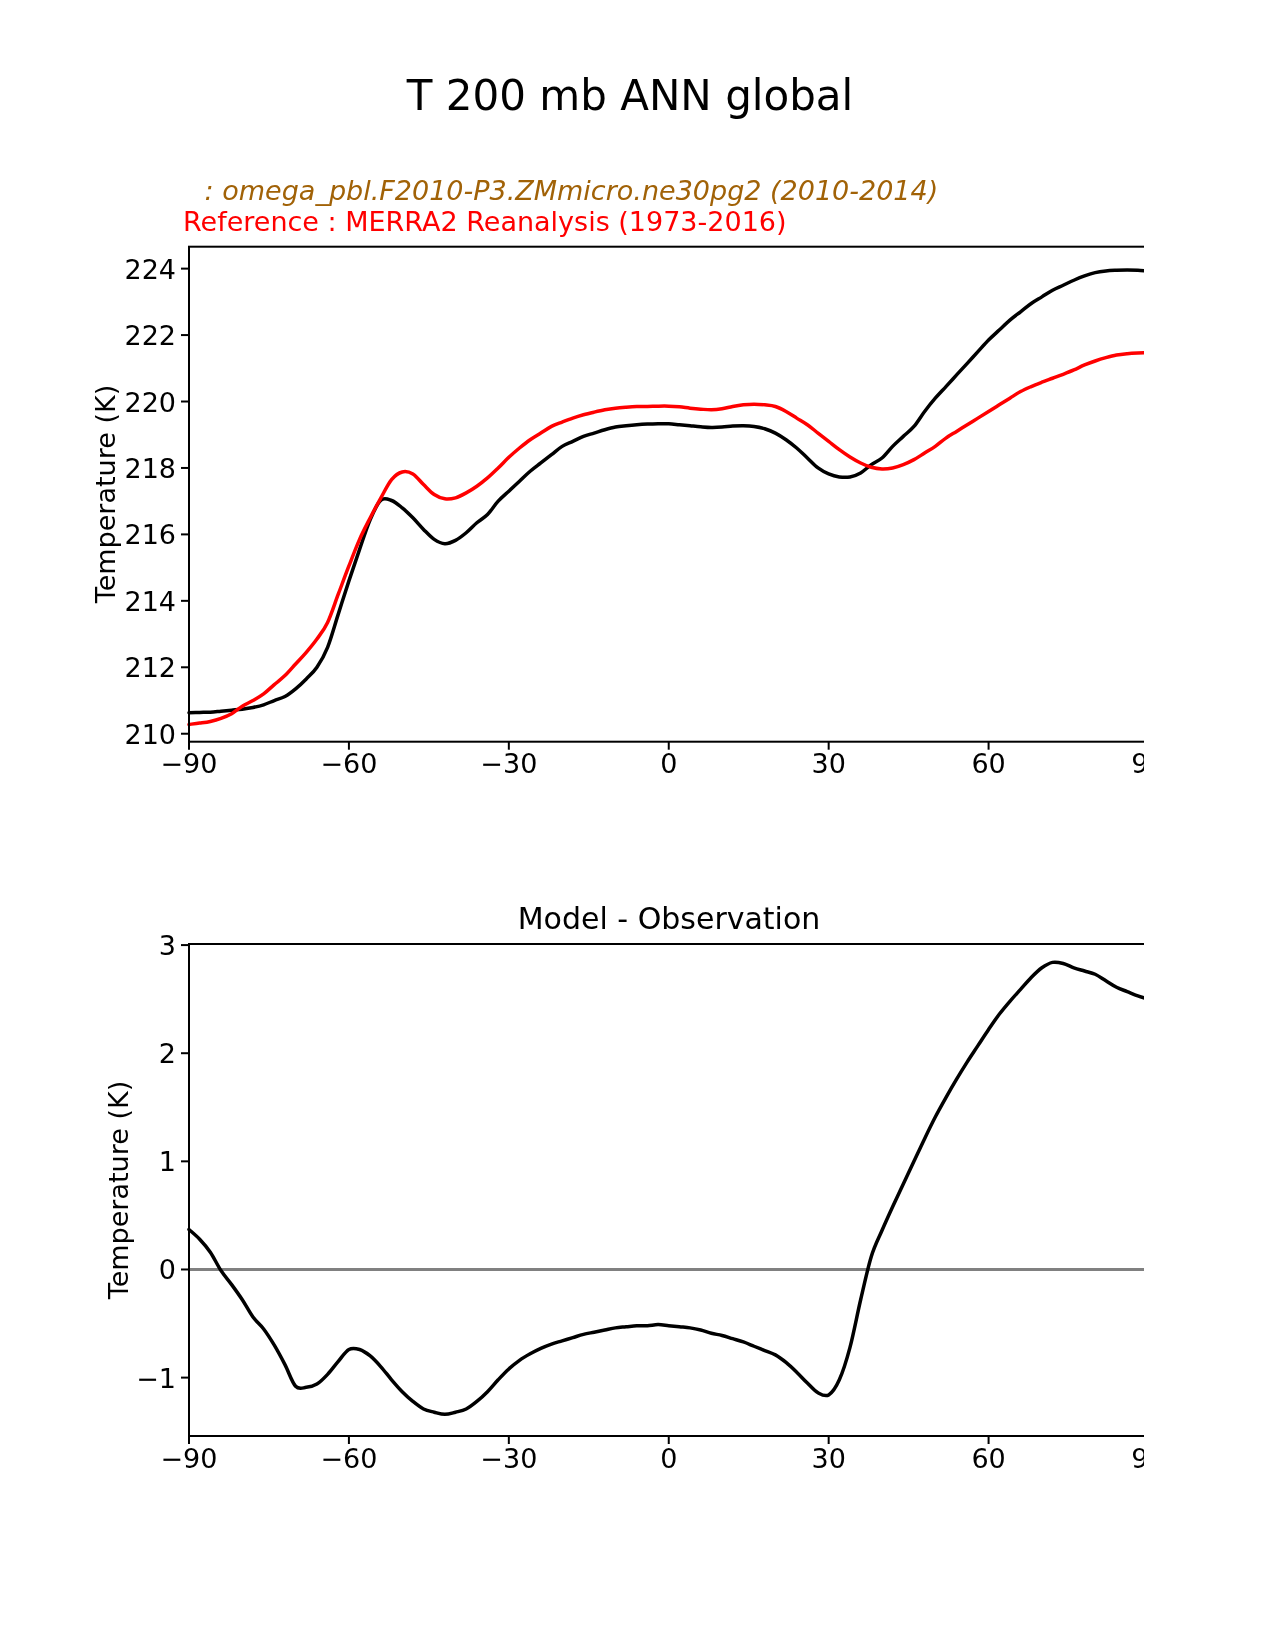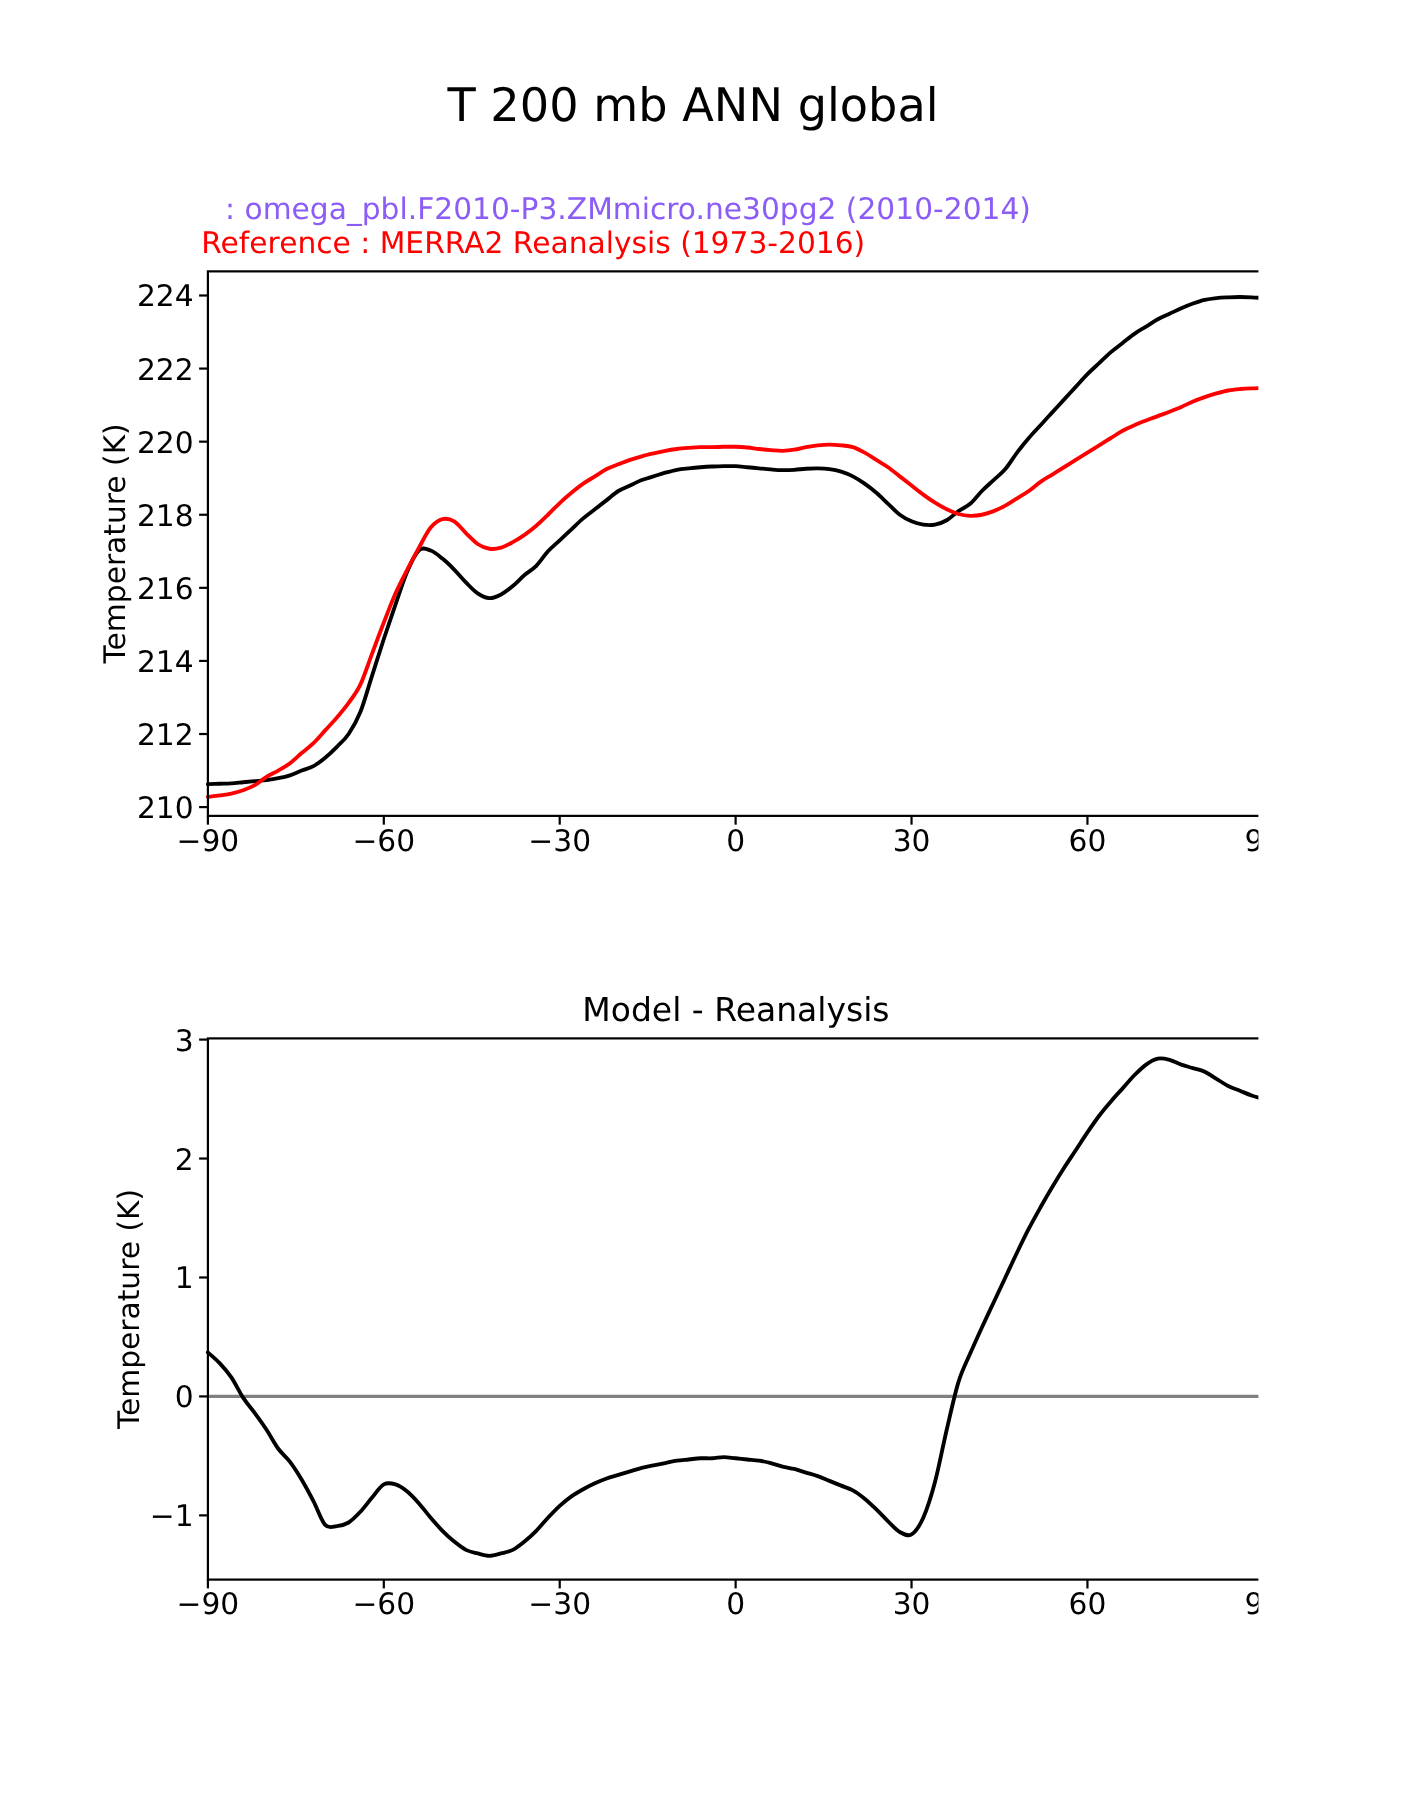--- a/index.html
+++ b/index.html
@@ -1,40 +1,40 @@
 <!DOCTYPE html>
 <html><head>
 <meta charset="utf-8">
 <style>
   html,body{margin:0;padding:0;background:#fff;}
   #figure{position:relative;width:1144px;height:1650px;background:#ffffff;overflow:hidden;
           font-family:"DejaVu Sans", sans-serif;}
   .fig-title{position:absolute;left:630px;top:71px;transform:translateX(-50%);
              font-size:42px;color:#000;white-space:nowrap;}
   .legend-line{position:absolute;font-size:27px;white-space:pre;}
-  .legend-model{left:196px;top:175px;color:#8b5cf6;}
+  .legend-model{left:196px;top:175px;color:#a16207;font-style:italic;}
   .legend-ref{left:183px;top:206px;color:#ff0000;}
   .ylabel{position:absolute;font-size:27px;color:#000;white-space:nowrap;
           transform:translate(-50%,-50%) rotate(-90deg);}
   .ylabel-top{left:105px;top:494px;}
   .ylabel-bottom{left:118px;top:1190px;}
   .axes-title{position:absolute;left:669px;top:901px;transform:translateX(-50%);
               font-size:30px;color:#000;white-space:nowrap;}
   svg{position:absolute;left:0;top:0;}
 </style>
 </head>
 <body>
 
 <div id="figure">
   <div class="fig-title">T 200 mb ANN global</div>
   <div class="legend-line legend-model"> : omega_pbl.F2010-P3.ZMmicro.ne30pg2 (2010-2014)</div>
   <div class="legend-line legend-ref">Reference : MERRA2 Reanalysis (1973-2016)</div>
   <div class="ylabel ylabel-top">Temperature (K)</div>
   <div class="ylabel ylabel-bottom">Temperature (K)</div>
-  <div class="axes-title">Model - Reanalysis</div>
+  <div class="axes-title">Model - Observation</div>
   <svg id="plots" width="1275" height="1650" viewBox="0 0 1275 1650">
       <g>
         <path d="M189,712.7973154362415C190.78,712.74 196.11,712.58 199.66,712.47C203.21,712.35 206.77,712.35 210.32,712.13C213.88,711.91 217.43,711.47 220.98,711.14C224.54,710.80 228.09,710.47 231.64,710.14C235.20,709.81 238.75,709.59 242.31,709.14C245.86,708.70 249.41,708.20 252.97,707.48C256.52,706.76 260.07,705.99 263.63,704.82C267.18,703.66 270.74,701.89 274.29,700.51C277.84,699.12 281.40,698.46 284.95,696.52C288.50,694.58 292.06,691.81 295.61,688.88C299.16,685.94 302.72,682.51 306.27,678.91C309.83,675.31 313.38,672.54 316.93,667.28C320.49,662.02 324.04,656.21 327.59,647.35C331.15,638.49 334.70,625.20 338.26,614.13C341.81,603.06 345.36,591.71 348.92,580.91C352.47,570.11 356.02,559.59 359.58,549.35C363.13,539.10 366.69,527.64 370.24,519.45C373.79,511.25 377.35,503.34 380.90,500.18C384.45,497.02 388.01,499.24 391.56,500.51C395.11,501.79 398.67,504.94 402.22,507.82C405.78,510.70 409.33,514.19 412.88,517.79C416.44,521.39 419.99,525.82 423.54,529.41C427.10,533.01 430.65,537.00 434.21,539.38C437.76,541.76 441.31,543.53 444.87,543.70C448.42,543.87 451.97,542.21 455.53,540.38C459.08,538.55 462.64,535.67 466.19,532.74C469.74,529.80 473.30,525.82 476.85,522.77C480.40,519.73 483.96,518.06 487.51,514.47C491.06,510.87 494.62,505.05 498.17,501.18C501.73,497.30 505.28,494.53 508.83,491.21C512.39,487.89 515.94,484.57 519.49,481.24C523.05,477.92 526.60,474.32 530.16,471.28C533.71,468.23 537.26,465.74 540.82,462.97C544.37,460.20 547.92,457.43 551.48,454.67C555.03,451.90 558.59,448.58 562.14,446.36C565.69,444.15 569.25,443.04 572.80,441.38C576.35,439.72 579.91,437.78 583.46,436.39C587.01,435.01 590.57,434.18 594.12,433.07C597.68,431.97 601.23,430.75 604.78,429.75C608.34,428.75 611.89,427.76 615.44,427.09C619.00,426.43 622.55,426.15 626.11,425.76C629.66,425.38 633.21,425.04 636.77,424.77C640.32,424.49 643.87,424.27 647.43,424.10C650.98,423.94 654.54,423.83 658.09,423.77C661.64,423.72 665.20,423.60 668.75,423.77C672.30,423.94 675.86,424.43 679.41,424.77C682.96,425.10 686.52,425.43 690.07,425.76C693.63,426.10 697.18,426.48 700.73,426.76C704.29,427.04 707.84,427.37 711.39,427.42C714.95,427.48 718.50,427.31 722.06,427.09C725.61,426.87 729.16,426.32 732.72,426.10C736.27,425.87 739.82,425.71 743.38,425.76C746.93,425.82 750.49,425.93 754.04,426.43C757.59,426.93 761.15,427.65 764.70,428.75C768.25,429.86 771.81,431.25 775.36,433.07C778.91,434.90 782.47,437.23 786.02,439.72C789.58,442.21 793.13,444.98 796.68,448.02C800.24,451.07 803.79,454.67 807.34,457.99C810.90,461.31 814.45,465.30 818.01,467.96C821.56,470.61 825.11,472.44 828.67,473.93C832.22,475.43 835.77,476.43 839.33,476.92C842.88,477.42 846.44,477.59 849.99,476.92C853.54,476.26 857.10,474.99 860.65,472.94C864.20,470.89 867.76,467.12 871.31,464.63C874.86,462.14 878.42,461.03 881.97,457.99C885.53,454.94 889.08,449.96 892.63,446.36C896.19,442.76 899.74,439.72 903.29,436.39C906.85,433.07 910.40,430.58 913.96,426.43C917.51,422.28 921.06,416.18 924.62,411.48C928.17,406.77 931.72,402.34 935.28,398.19C938.83,394.04 942.39,390.44 945.94,386.56C949.49,382.69 953.05,378.81 956.60,374.93C960.15,371.06 963.71,367.18 967.26,363.31C970.81,359.43 974.37,355.56 977.92,351.68C981.48,347.80 985.03,343.65 988.58,340.05C992.14,336.45 995.69,333.41 999.24,330.09C1002.80,326.76 1006.35,323.16 1009.91,320.12C1013.46,317.07 1017.01,314.58 1020.57,311.81C1024.12,309.05 1027.67,306.00 1031.23,303.51C1034.78,301.02 1038.34,299.08 1041.89,296.86C1045.44,294.65 1049.00,292.16 1052.55,290.22C1056.10,288.28 1059.66,286.90 1063.21,285.24C1066.76,283.58 1070.32,281.80 1073.87,280.25C1077.43,278.70 1080.98,277.21 1084.53,275.93C1088.09,274.66 1091.64,273.44 1095.19,272.61C1098.75,271.78 1102.30,271.34 1105.86,270.95C1109.41,270.56 1112.96,270.45 1116.52,270.29C1120.07,270.12 1123.62,269.96 1127.18,269.96C1130.73,269.96 1134.29,270.12 1137.84,270.29C1141.39,270.45 1146.72,270.84 1148.50,270.95" fill="none" stroke="#000000" stroke-width="3.5" stroke-linejoin="round" stroke-linecap="round"></path>
         <path d="M189,724.4248322147648C190.78,724.20 196.11,723.59 199.66,723.10C203.21,722.60 206.77,722.21 210.32,721.43C213.88,720.66 217.43,719.72 220.98,718.44C224.54,717.17 228.09,715.84 231.64,713.79C235.20,711.75 238.75,708.37 242.31,706.15C245.86,703.94 249.41,702.55 252.97,700.51C256.52,698.46 260.07,696.52 263.63,693.86C267.18,691.20 270.74,687.60 274.29,684.56C277.84,681.51 281.40,679.02 284.95,675.59C288.50,672.16 292.06,667.84 295.61,663.96C299.16,660.09 302.72,656.49 306.27,652.33C309.83,648.18 313.38,644.03 316.93,639.05C320.49,634.06 324.04,629.91 327.59,622.43C331.15,614.96 334.70,603.61 338.26,594.20C341.81,584.78 345.36,575.09 348.92,565.96C352.47,556.82 356.02,547.41 359.58,539.38C363.13,531.35 366.69,524.71 370.24,517.79C373.79,510.87 377.35,504.22 380.90,497.85C384.45,491.49 388.01,483.90 391.56,479.58C395.11,475.26 398.67,472.88 402.22,471.94C405.78,471.00 409.33,471.83 412.88,473.93C416.44,476.04 419.99,481.13 423.54,484.57C427.10,488.00 430.65,492.15 434.21,494.53C437.76,496.91 441.31,498.30 444.87,498.85C448.42,499.40 451.97,498.85 455.53,497.85C459.08,496.86 462.64,494.81 466.19,492.87C469.74,490.93 473.30,488.72 476.85,486.23C480.40,483.74 483.96,480.97 487.51,477.92C491.06,474.88 494.62,471.39 498.17,467.96C501.73,464.52 505.28,460.65 508.83,457.32C512.39,454.00 515.94,450.96 519.49,448.02C523.05,445.09 526.60,442.21 530.16,439.72C533.71,437.23 537.26,435.29 540.82,433.07C544.37,430.86 547.92,428.26 551.48,426.43C555.03,424.60 558.59,423.49 562.14,422.11C565.69,420.73 569.25,419.34 572.80,418.12C576.35,416.90 579.91,415.80 583.46,414.80C587.01,413.80 590.57,412.97 594.12,412.14C597.68,411.31 601.23,410.48 604.78,409.82C608.34,409.15 611.89,408.60 615.44,408.16C619.00,407.71 622.55,407.44 626.11,407.16C629.66,406.88 633.21,406.61 636.77,406.50C640.32,406.38 643.87,406.55 647.43,406.50C650.98,406.44 654.54,406.22 658.09,406.16C661.64,406.11 665.20,406.05 668.75,406.16C672.30,406.27 675.86,406.50 679.41,406.83C682.96,407.16 686.52,407.77 690.07,408.16C693.63,408.54 697.18,408.88 700.73,409.15C704.29,409.43 707.84,409.87 711.39,409.82C714.95,409.76 718.50,409.37 722.06,408.82C725.61,408.27 729.16,407.16 732.72,406.50C736.27,405.83 739.82,405.22 743.38,404.83C746.93,404.45 750.49,404.17 754.04,404.17C757.59,404.17 761.15,404.45 764.70,404.83C768.25,405.22 771.81,405.39 775.36,406.50C778.91,407.60 782.47,409.54 786.02,411.48C789.58,413.42 793.13,415.91 796.68,418.12C800.24,420.34 803.79,422.28 807.34,424.77C810.90,427.26 814.45,430.30 818.01,433.07C821.56,435.84 825.11,438.61 828.67,441.38C832.22,444.15 835.77,447.08 839.33,449.68C842.88,452.29 846.44,454.78 849.99,456.99C853.54,459.21 857.10,461.26 860.65,462.97C864.20,464.69 867.76,466.29 871.31,467.29C874.86,468.29 878.42,468.84 881.97,468.95C885.53,469.06 889.08,468.67 892.63,467.96C896.19,467.24 899.74,466.02 903.29,464.63C906.85,463.25 910.40,461.59 913.96,459.65C917.51,457.71 921.06,455.22 924.62,453.01C928.17,450.79 931.72,448.85 935.28,446.36C938.83,443.87 942.39,440.55 945.94,438.06C949.49,435.56 953.05,433.63 956.60,431.41C960.15,429.20 963.71,426.98 967.26,424.77C970.81,422.55 974.37,420.34 977.92,418.12C981.48,415.91 985.03,413.69 988.58,411.48C992.14,409.26 995.69,407.05 999.24,404.83C1002.80,402.62 1006.35,400.40 1009.91,398.19C1013.46,395.98 1017.01,393.48 1020.57,391.55C1024.12,389.61 1027.67,388.11 1031.23,386.56C1034.78,385.01 1038.34,383.63 1041.89,382.24C1045.44,380.86 1049.00,379.59 1052.55,378.26C1056.10,376.93 1059.66,375.65 1063.21,374.27C1066.76,372.89 1070.32,371.50 1073.87,369.95C1077.43,368.40 1080.98,366.46 1084.53,364.97C1088.09,363.47 1091.64,362.20 1095.19,360.98C1098.75,359.76 1102.30,358.66 1105.86,357.66C1109.41,356.66 1112.96,355.67 1116.52,355.00C1120.07,354.34 1123.62,354.01 1127.18,353.67C1130.73,353.34 1134.29,353.17 1137.84,353.01C1141.39,352.84 1146.72,352.73 1148.50,352.68" fill="none" stroke="#ff0000" stroke-width="3.5" stroke-linejoin="round" stroke-linecap="round"></path>
         <rect x="189" y="246.7" width="959.5" height="495.00000000000006" fill="none" stroke="#000" stroke-width="2"></rect>
         <line x1="189" y1="741.7" x2="189" y2="749.7" stroke="#000" stroke-width="2"></line>
         <text x="189" y="773.2" text-anchor="middle" font-size="27" font-family="DejaVu Sans, sans-serif" fill="#000">−90</text>
         <line x1="348.91666666666663" y1="741.7" x2="348.91666666666663" y2="749.7" stroke="#000" stroke-width="2"></line>
         <text x="348.91666666666663" y="773.2" text-anchor="middle" font-size="27" font-family="DejaVu Sans, sans-serif" fill="#000">−60</text>
         <line x1="508.8333333333333" y1="741.7" x2="508.8333333333333" y2="749.7" stroke="#000" stroke-width="2"></line>

